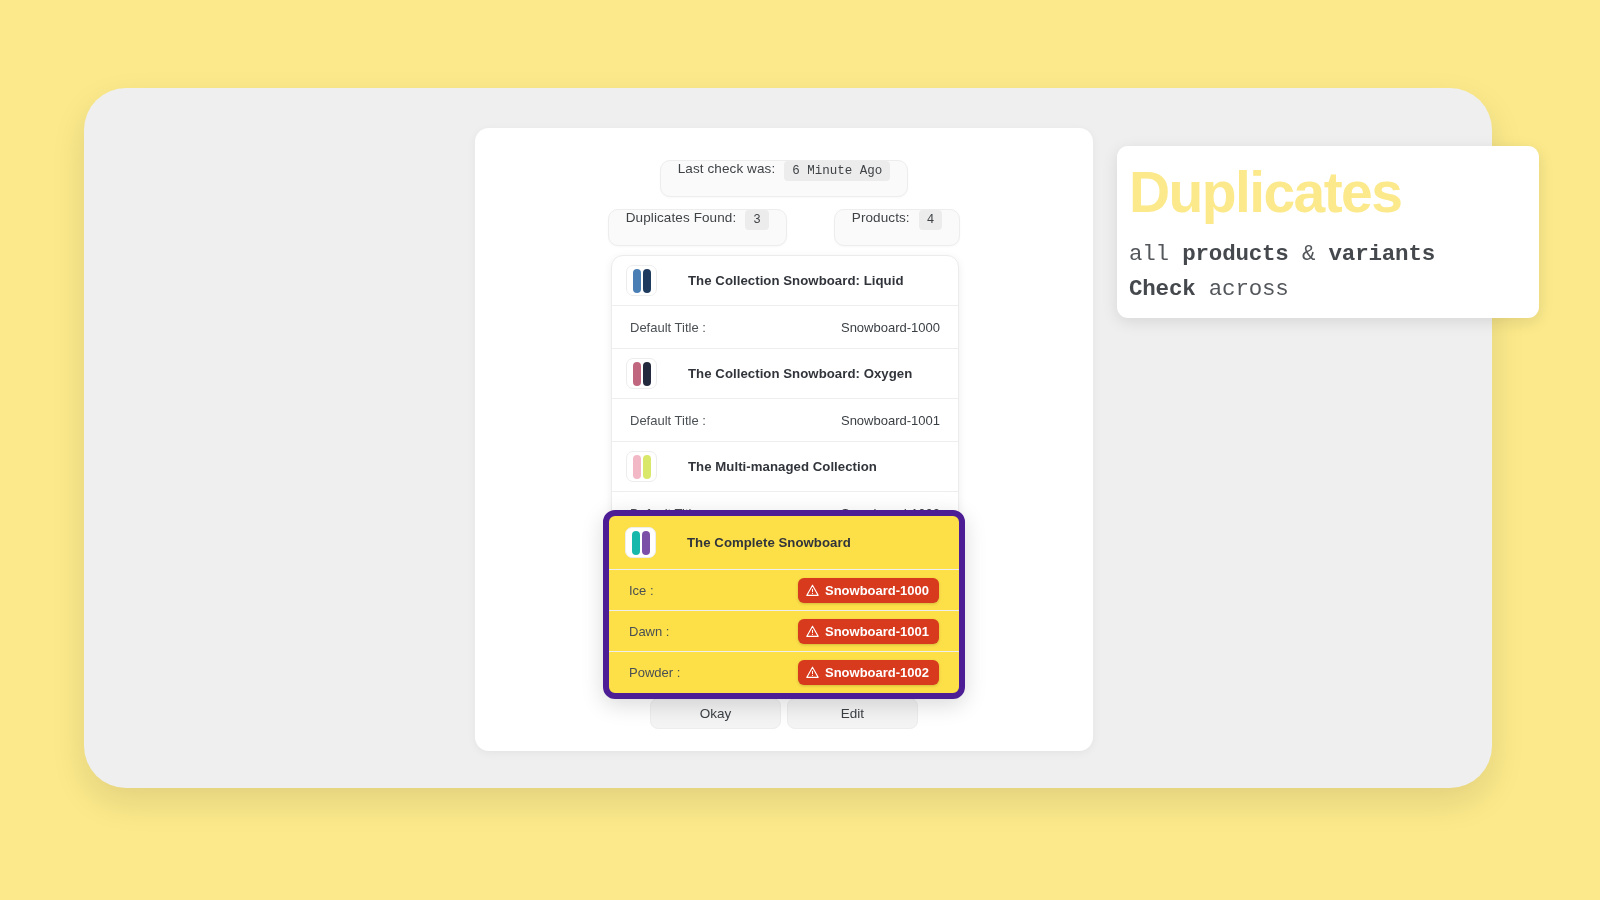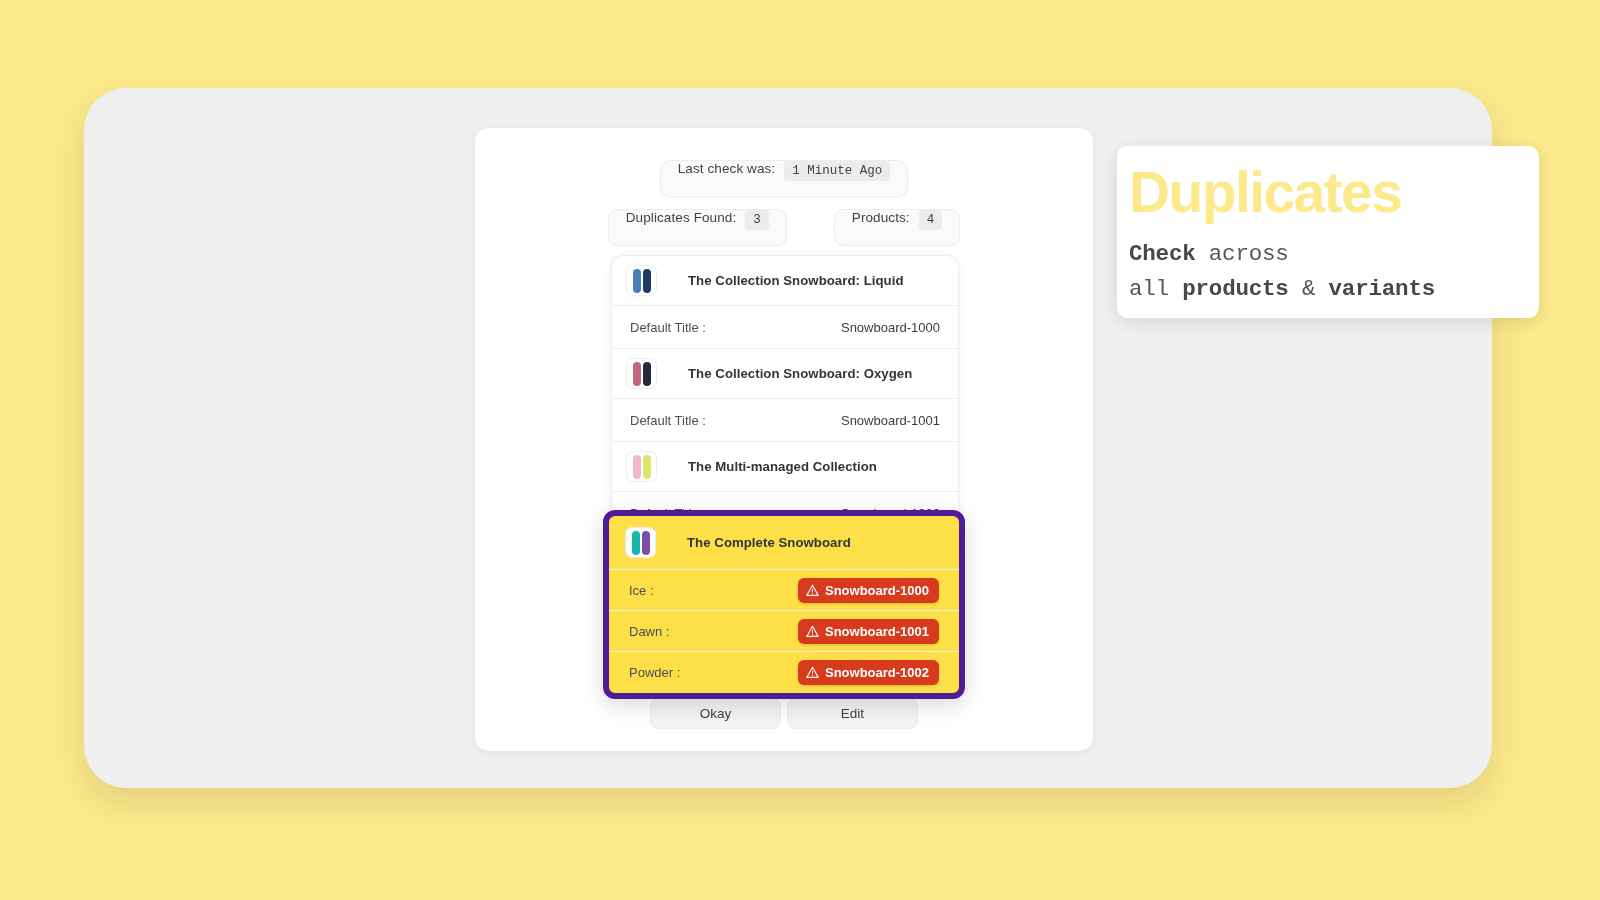--- a/index.html
+++ b/index.html
@@ -233,21 +233,21 @@
 </head>
 <body>
 
 <div class="stage"></div>
 
 <div class="app-card">
 
   <div class="status-row first">
     <div class="stat-chip">
       <span class="stat-label">Last check was:</span>
-      <span class="stat-value">1 Minute Ago</span>
+      <span class="stat-value">6 Minute Ago</span>
     </div>
   </div>
 
   <div class="status-row second">
     <div class="stat-chip">
       <span class="stat-label">Duplicates Found:</span>
       <span class="stat-value">3</span>
     </div>
     <div class="stat-chip">
       <span class="stat-label">Products:</span>
@@ -346,16 +346,16 @@
       </svg>
       <span>Snowboard-1002</span>
     </span>
   </div>
 
 </div>
 
 <div class="promo">
   <div class="promo-title">Duplicates</div>
   <div class="promo-sub">
+    <div><span>all </span><b>products</b><span> &amp; </span><b>variants</b></div>
     <div><b>Check</b><span> across</span></div>
-    <div><span>all </span><b>products</b><span> &amp; </span><b>variants</b></div>
   </div>
 </div>
 
 </body></html>

